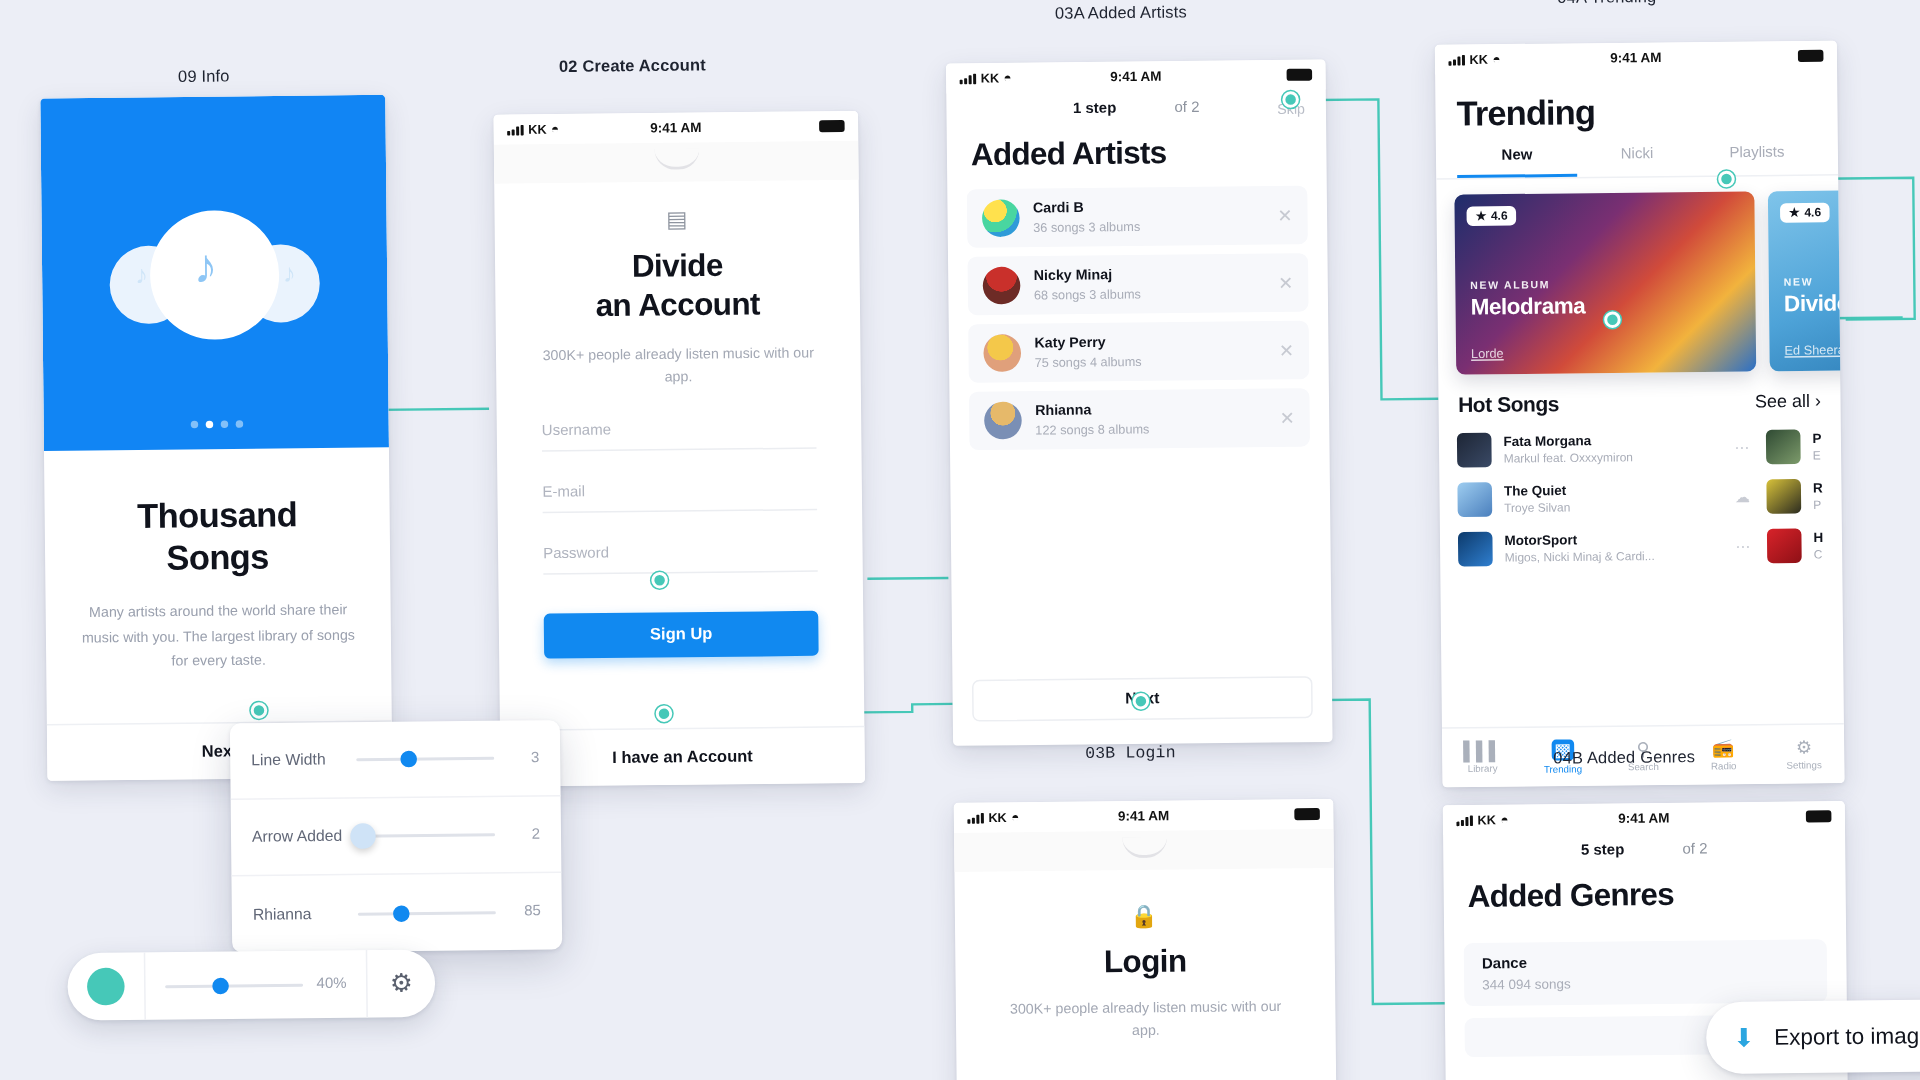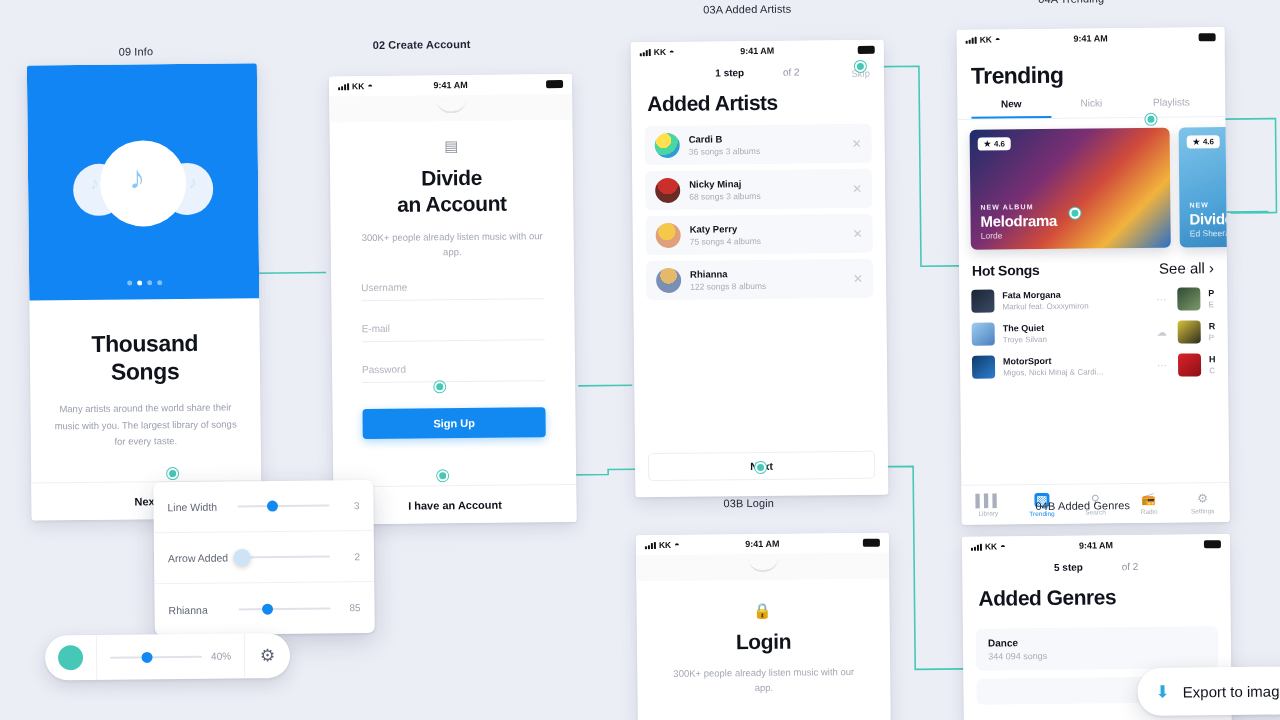--- a/index.html
+++ b/index.html
@@ -149,24 +149,24 @@
   .cards { display:flex; gap:9px; padding:10px 0 0 12px; }
   .card { width:200px; height:120px; border-radius:6px; position:relative; overflow:hidden; flex:0 0 auto;
           box-shadow:0 5px 12px rgba(30,40,70,.16); }
   .card.c1 { background: linear-gradient(135deg,#1d2d6b 0%,#7a2f72 38%,#d14b3a 58%,#f2b33d 78%,#2a6fc7 100%); }
   .card.c2 { width:120px; background: linear-gradient(160deg,#7fc4ea 0%,#4ea3d8 55%,#2b7bb5 100%); }
   .rating { position:absolute; left:8px; top:8px; background:#fff; border-radius:4px;
             padding:2px 6px; font-size:8px; font-weight:bold; color:#10131c; display:flex; gap:3px; align-items:center; }
   .card .cap { position:absolute; left:10px; bottom:9px; color:#fff; }
   .card .kick { font-size:7px; font-weight:bold; letter-spacing:1.1px; opacity:.92; }
   .card .alb { font-size:15px; font-weight:bold; margin-top:2px; letter-spacing:-.3px; }
-  .card .art { font-size:8.5px; opacity:.78; margin-top:1px; }
+  .card .art { font-size:8.5px; opacity:.78; margin-top:17px;text-decoration:underline; }
   .sect-head { display:flex; align-items:center; padding:12px 13px 6px; }
   .sect-head .h { flex:1; font-size:14px; font-weight:bold; color:#10131c; letter-spacing:-.3px; }
-  .sect-head .more { font-size:15px; color:#10131c; }
+  .sect-head .more { font-size:12px; color:#10131c; }
   .songs { display:flex; gap:10px; padding:0 0 0 12px; }
   .song-col { width:196px; flex:0 0 auto; }
   .song-col.narrow { width:100px; }
   .song { display:flex; align-items:center; gap:8px; padding:5px 0; }
   .thumb { width:23px; height:23px; border-radius:4px; flex:0 0 auto; }
   .t1{background:linear-gradient(140deg,#1d2535,#3a4a66)} .t2{background:linear-gradient(140deg,#9ecdf0,#4a7fbd)}
   .t3{background:linear-gradient(140deg,#0d3a6b,#2f7fd0)} .t4{background:linear-gradient(140deg,#2f4a33,#7d9b6b)}
   .t5{background:linear-gradient(140deg,#d8c23a,#2b2b20)} .t6{background:linear-gradient(140deg,#d8232a,#8e1016)}
   .song .meta { flex:1; min-width:0; }
   .song .nm { font-size:9px; font-weight:bold; color:#10131c; white-space:nowrap; overflow:hidden; }
@@ -364,21 +364,21 @@
       <div class="meta">
         <div class="nm">Rhianna</div>
         <div class="dt">122 songs 8 albums</div>
       </div>
       <div class="xmark">✕</div>
     </div>
 
     <div class="ghost-btn">Next</div>
   </div>
 
-  <div class="frame-label" style="left:700px; top:491px;">03B Login</div>
+  <div class="frame-label" style="left:700px; top:491px;font-family:Liberation Mono, monospace;">03B Login</div>
   <div class="frame" id="s3b">
     <div class="status">
       <span class="left">
         <span class="bars">
               <i></i>
               <i></i>
               <i></i>
               <i></i>
             </span>
         <span>KK</span>

